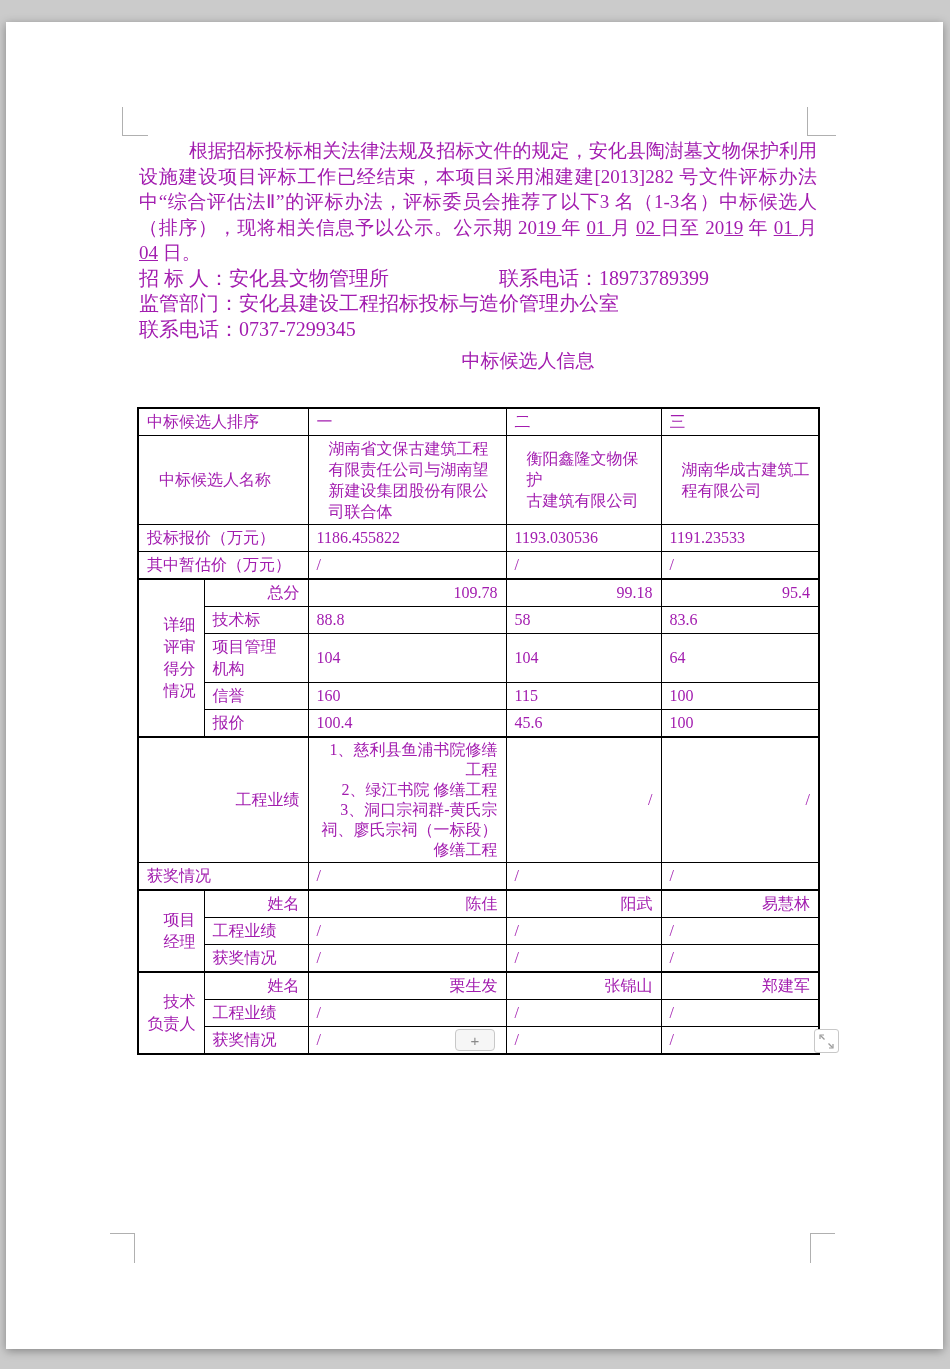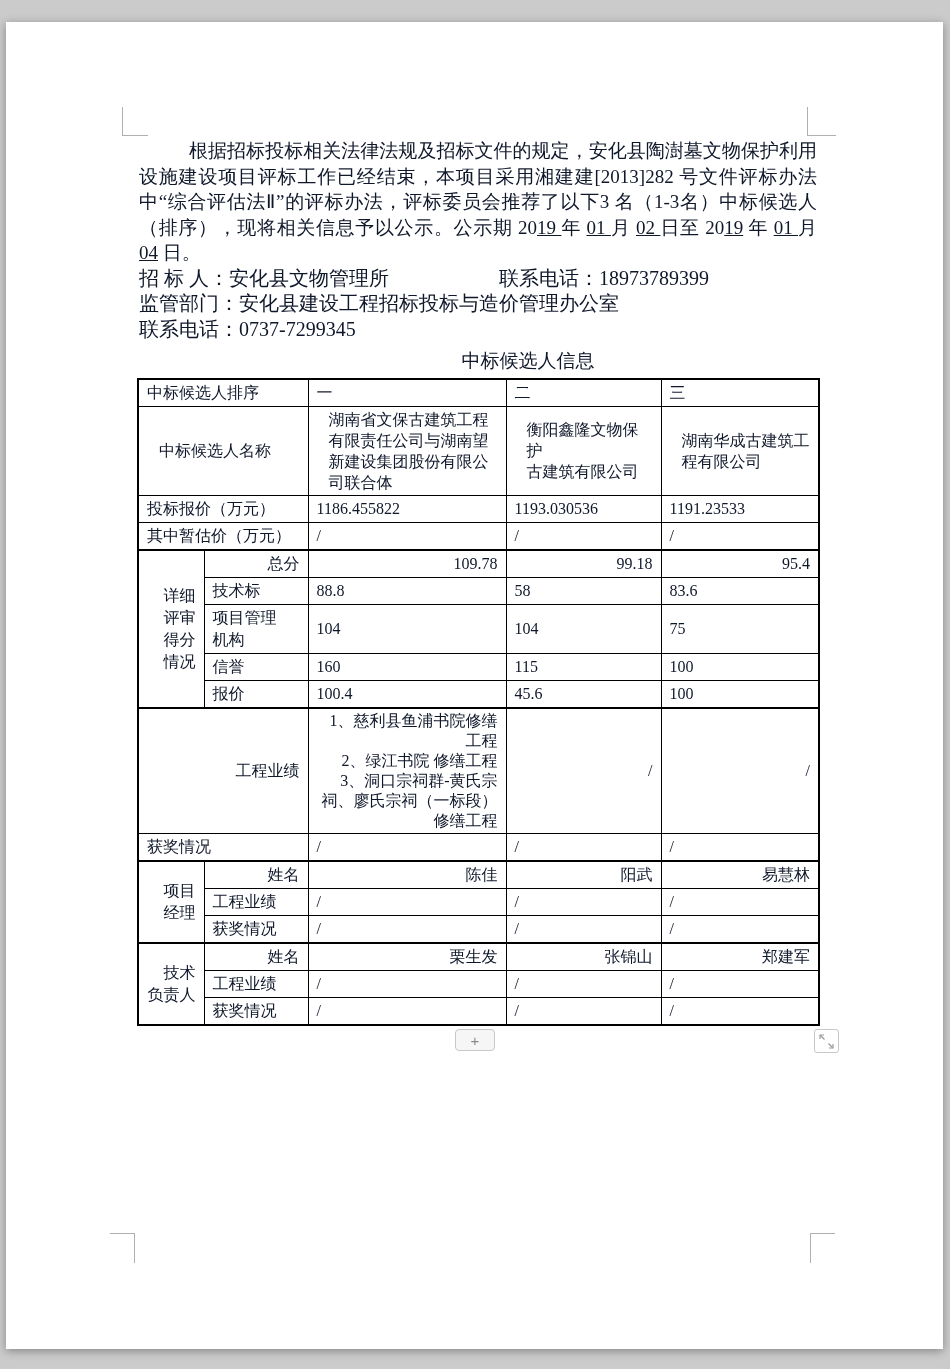--- a/index.html
+++ b/index.html
@@ -16,36 +16,36 @@
     background:#ffffff;
     box-shadow:0 2px 9px rgba(0,0,0,0.35);
   }
   
   .crop { position:absolute; }
   .crop.tl { left:116px; top:85px;  width:25px; height:28px; border-left:1px solid #b0b0b0; border-bottom:1px solid #b0b0b0; }
   .crop.tr { left:801px; top:85px;  width:28px; height:28px; border-left:1px solid #b0b0b0; border-bottom:1px solid #b0b0b0; }
   .crop.bl { left:104px; top:1211px; width:24px; height:29px; border-top:1px solid #b0b0b0; border-right:1px solid #b0b0b0; }
   .crop.br { left:804px; top:1211px; width:24px; height:29px; border-top:1px solid #b0b0b0; border-left:1px solid #b0b0b0; }
 
-  .content { position:absolute; left:133px; top:116px; width:678px; color:#0f172a; }
+  .content { position:absolute; left:133px; top:116px; width:678px; color:#a21caf; }
   p.intro {
     margin:0; font-size:19px; line-height:25.5px;
     text-align:justify; text-indent:50px;
   }
   .u { text-decoration:underline; }
   p.contact { margin:0; font-size:20px; line-height:25.5px; }
   .phone-gap { margin-left:110px; }
   .table-title {
     margin:6px 0 0 0; font-size:19px; line-height:25.5px;
     text-align:center; padding-left:100px;
   }
 
   table.bid {
     border-collapse:collapse; table-layout:fixed;
-    width:681px; margin:4px 0 0 -2px;
+    width:681px; margin:33px 0 0 -2px;
     font-size:16px; border:2px solid #000;
   }
   table.bid td {
     border:1px solid #000;
     vertical-align:middle;
     padding:2px 8px;
     line-height:22px;
     white-space:pre-line;
     word-break:break-all;
     text-align:left;
@@ -149,21 +149,21 @@
           <td class="sublbl">技术标</td>
           <td>88.8</td>
           <td>58</td>
           <td>83.6</td>
         </tr>
         <tr class="r-mgmt">
           <td class="sublbl">项目管理
 机构</td>
           <td>104</td>
           <td>104</td>
-          <td>75</td>
+          <td>64</td>
         </tr>
         <tr>
           <td class="sublbl">信誉</td>
           <td>160</td>
           <td>115</td>
           <td>100</td>
         </tr>
         <tr>
           <td class="sublbl">报价</td>
           <td>100.4</td>

